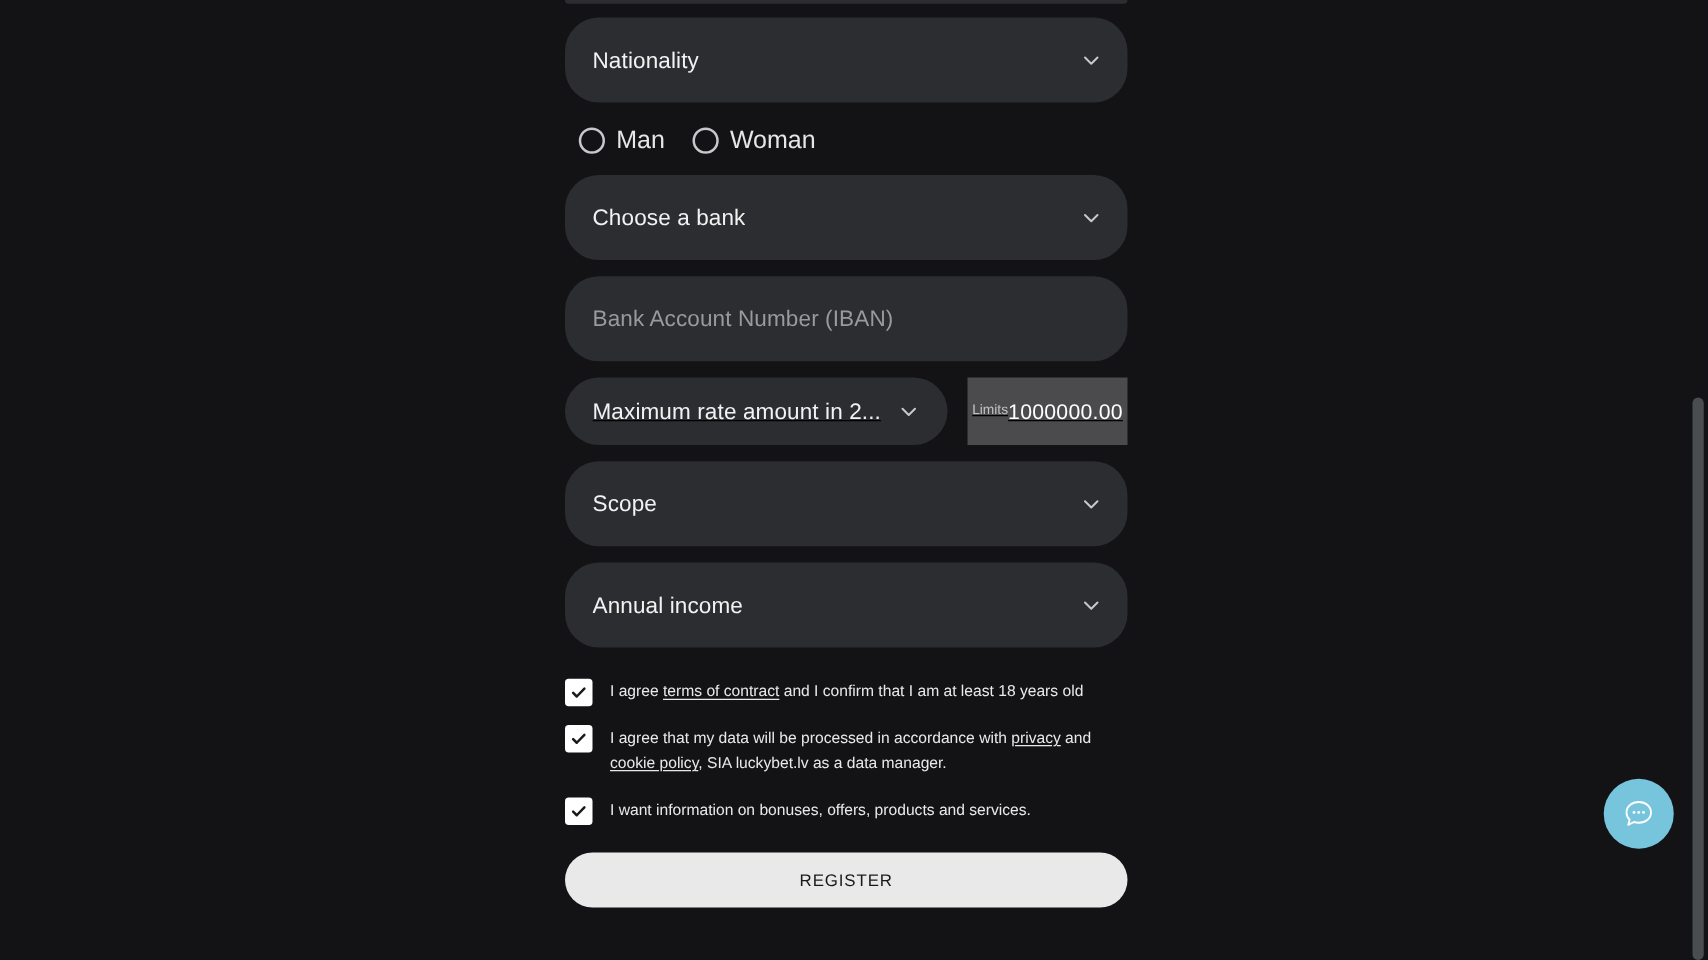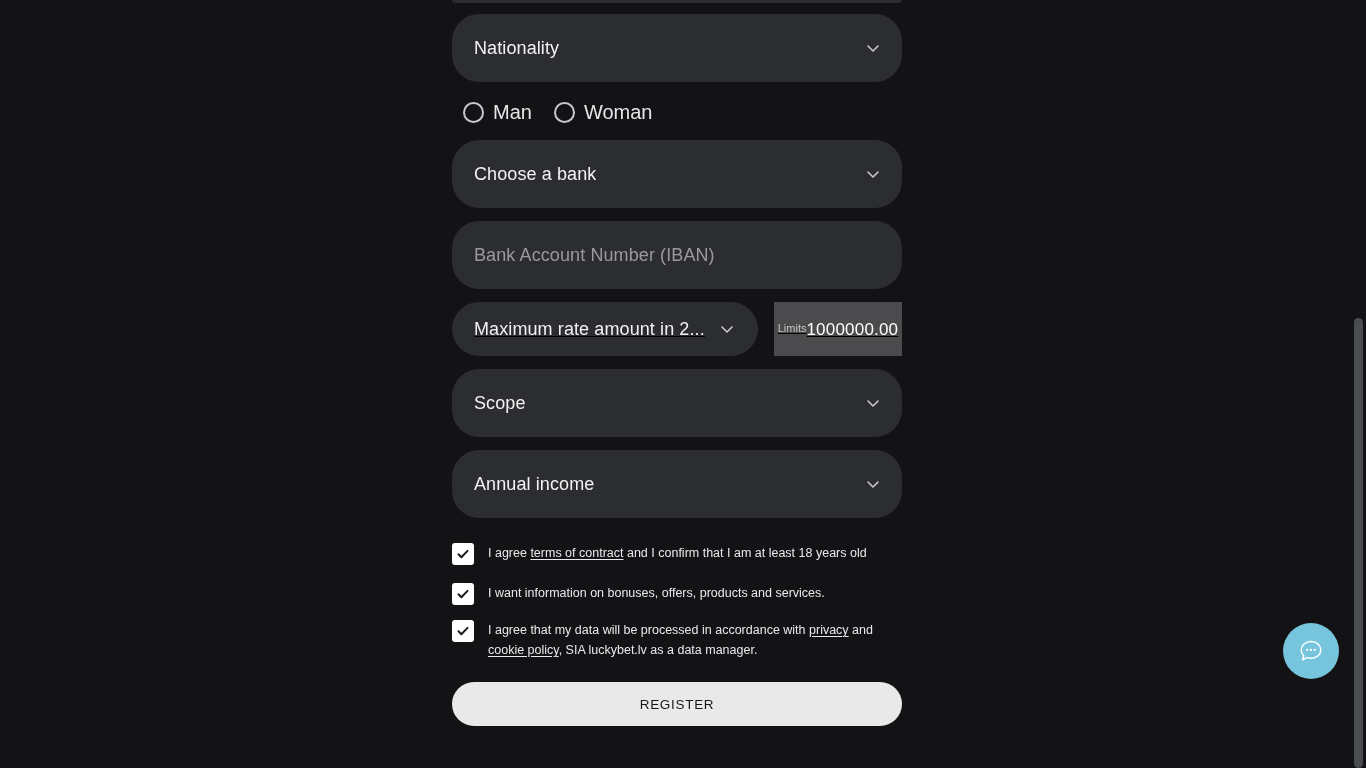--- a/index.html
+++ b/index.html
@@ -336,36 +336,36 @@
 
     <div class="check-row">
       <span class="cbox">
         <svg width="14" height="14" viewBox="0 0 14 14" fill="none">
           <path d="M2.5 7.3 L5.4 10.2 L11.5 3.9" stroke="#1a1a1c" stroke-width="2" stroke-linecap="round" stroke-linejoin="round"></path>
         </svg>
       </span>
       <span class="check-text">I agree <a>terms of contract</a> and I confirm that I am at least 18 years old</span>
     </div>
 
+    <div class="check-row">
+      <span class="cbox">
+        <svg width="14" height="14" viewBox="0 0 14 14" fill="none">
+          <path d="M2.5 7.3 L5.4 10.2 L11.5 3.9" stroke="#1a1a1c" stroke-width="2" stroke-linecap="round" stroke-linejoin="round"></path>
+        </svg>
+      </span>
+      <span class="check-text">I agree that my data will be processed in accordance with <a>privacy</a> and <a>cookie policy</a>, SIA luckybet.lv as a data manager.</span>
+    </div>
+
     <div class="check-row" style="margin-top:17px">
       <span class="cbox">
         <svg width="14" height="14" viewBox="0 0 14 14" fill="none">
           <path d="M2.5 7.3 L5.4 10.2 L11.5 3.9" stroke="#1a1a1c" stroke-width="2" stroke-linecap="round" stroke-linejoin="round"></path>
         </svg>
       </span>
       <span class="check-text">I want information on bonuses, offers, products and services.</span>
-    </div>
-
-    <div class="check-row">
-      <span class="cbox">
-        <svg width="14" height="14" viewBox="0 0 14 14" fill="none">
-          <path d="M2.5 7.3 L5.4 10.2 L11.5 3.9" stroke="#1a1a1c" stroke-width="2" stroke-linecap="round" stroke-linejoin="round"></path>
-        </svg>
-      </span>
-      <span class="check-text">I agree that my data will be processed in accordance with <a>privacy</a> and <a>cookie policy</a>, SIA luckybet.lv as a data manager.</span>
     </div>
 
   </div>
 
   <button class="btn-register">REGISTER</button>
 
 </div>
 
 <div class="chat-fab">
   <svg width="30" height="30" viewBox="0 0 30 30" fill="none">

